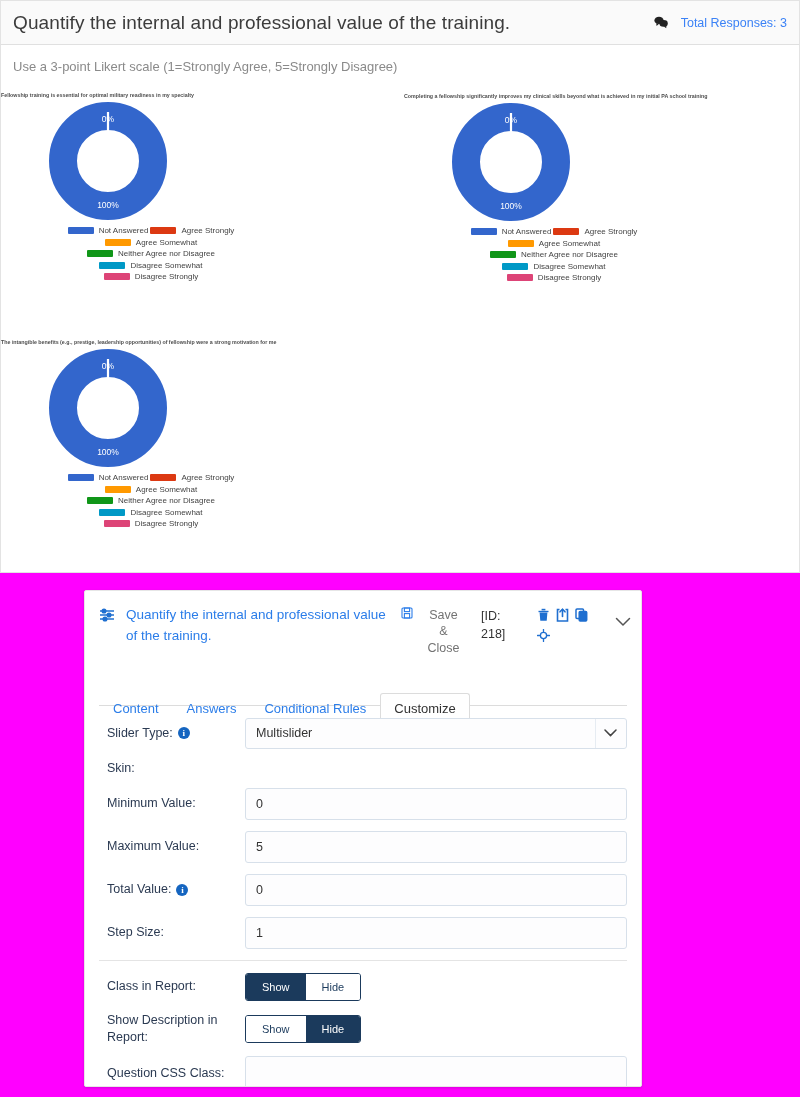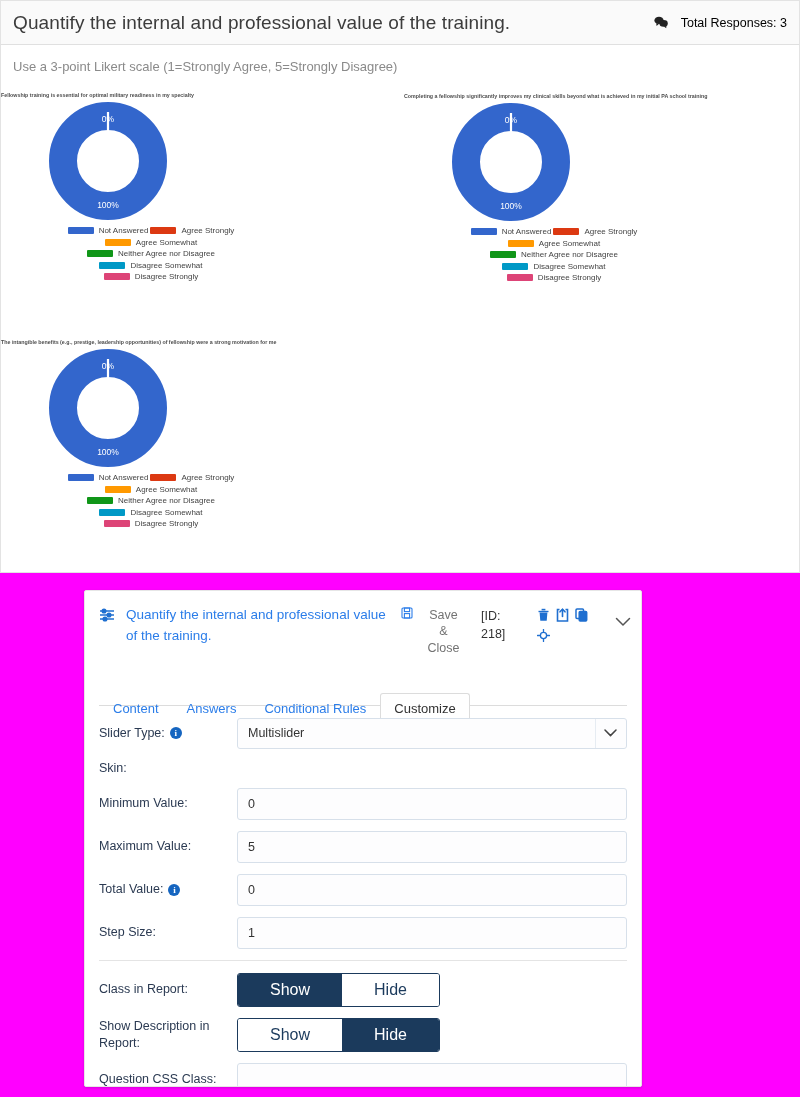--- a/index.html
+++ b/index.html
@@ -11,21 +11,21 @@
   }
 
   
   #report { position:absolute; left:0; top:0; width:800px; height:573px; background:#fff; }
 
   .report-head {
     height:45px; border:1px solid #e3e3e3; border-bottom:1px solid #e0e0e0;
     background:#fafafa; display:flex; align-items:center; padding:0 12px;
   }
   .report-title { font-size:19px; color:#3c3c3c; font-weight:400; flex:1; letter-spacing:.1px; }
-  .responses { display:flex; align-items:center; gap:12px; font-size:12.5px; color:#000000; }
+  .responses { display:flex; align-items:center; gap:12px; font-size:12.5px; color:#3b82f6; }
   .responses svg { display:block; }
 
   .report-body { border:1px solid #e3e3e3; border-top:none; height:528px; position:relative; }
   .report-desc { font-size:13px; color:#8a8a8a; padding:14px 12px 0 12px; }
 
   .charts { position:relative; margin-top:18px; }
   .chart { position:absolute; width:400px; }
   .chart-title { font-size:5.2px; color:#4d4d4d; font-weight:600; white-space:nowrap;
                  transform:scale(1.02); transform-origin:left center; }
   .donut-wrap { position:relative; width:400px; height:118px; margin-top:4px; }
@@ -60,40 +60,40 @@
   .ed-icons { display:flex; flex-wrap:wrap; width:56px; gap:7px 6px; margin-left:8px; margin-top:3px; }
   .ed-icons .ic { color:#1f6fd0; cursor:pointer; line-height:0; }
   .ed-chev { margin-left:14px; margin-top:8px; color:#555; }
 
   .tabs { display:flex; align-items:flex-end; margin:8px 14px 0 14px; border-bottom:1px solid #dcdcdc; }
   .tab { padding:7px 13px; font-size:13px; color:#2b7de9; cursor:pointer; position:relative; top:19px;
          border:1px solid transparent; border-radius:3px 3px 0 0; }
   .tab.active { color:#333; background:#fff; border-color:#dcdcdc; border-bottom-color:#fff; }
 
   .form { padding:12px 14px 0 14px; }
-  .frow { display:flex; align-items:center; margin-bottom:11px; }
+  .frow { display:flex; align-items:center; margin-bottom:11px;margin-left:8px; }
   .flabel { width:138px; font-size:12.5px; color:#2b3a52; display:flex; align-items:center; gap:5px;
             line-height:1.35; flex:0 0 138px; }
   .info { display:inline-flex; width:12px; height:12px; border-radius:50%; background:#1565c0;
           color:#fff; font-size:9px; font-weight:bold; align-items:center; justify-content:center;
           font-family:"Liberation Serif", serif; }
   .fctl { flex:1; }
   .select, .input {
     width:100%; height:31px; border:1px solid #d7e0ea; border-radius:3px; background:#fdfdfe;
     font-size:12.5px; color:#333; padding:0 10px; display:flex; align-items:center; position:relative;
   }
   .select { padding-right:38px; }
   .select .sep { position:absolute; right:30px; top:0; bottom:0; width:1px; background:#e6ecf2; }
   .select .cv { position:absolute; right:9px; top:50%; transform:translateY(-50%); color:#444; }
   .input.tall { height:32px; }
 
   .divider { height:1px; background:#e4e4e4; margin:4px 14px 12px 14px; }
 
   .toggle { display:inline-flex; border:1px solid #1b3a5c; border-radius:3px; overflow:hidden; }
-  .toggle div { padding:7px 32px; font-size:16px; cursor:pointer; background:#fff; color:#1b3a5c; }
+  .toggle div { padding:7px 16px; font-size:11px; cursor:pointer; background:#fff; color:#1b3a5c; }
   .toggle div.on { background:#1b3a5c; color:#fff; }
 </style>
 </head>
 <body>
 
 <div id="report">
 
   <div class="report-head">
     <div class="report-title">Quantify the internal and professional value of the training.</div>
     <div class="responses">

